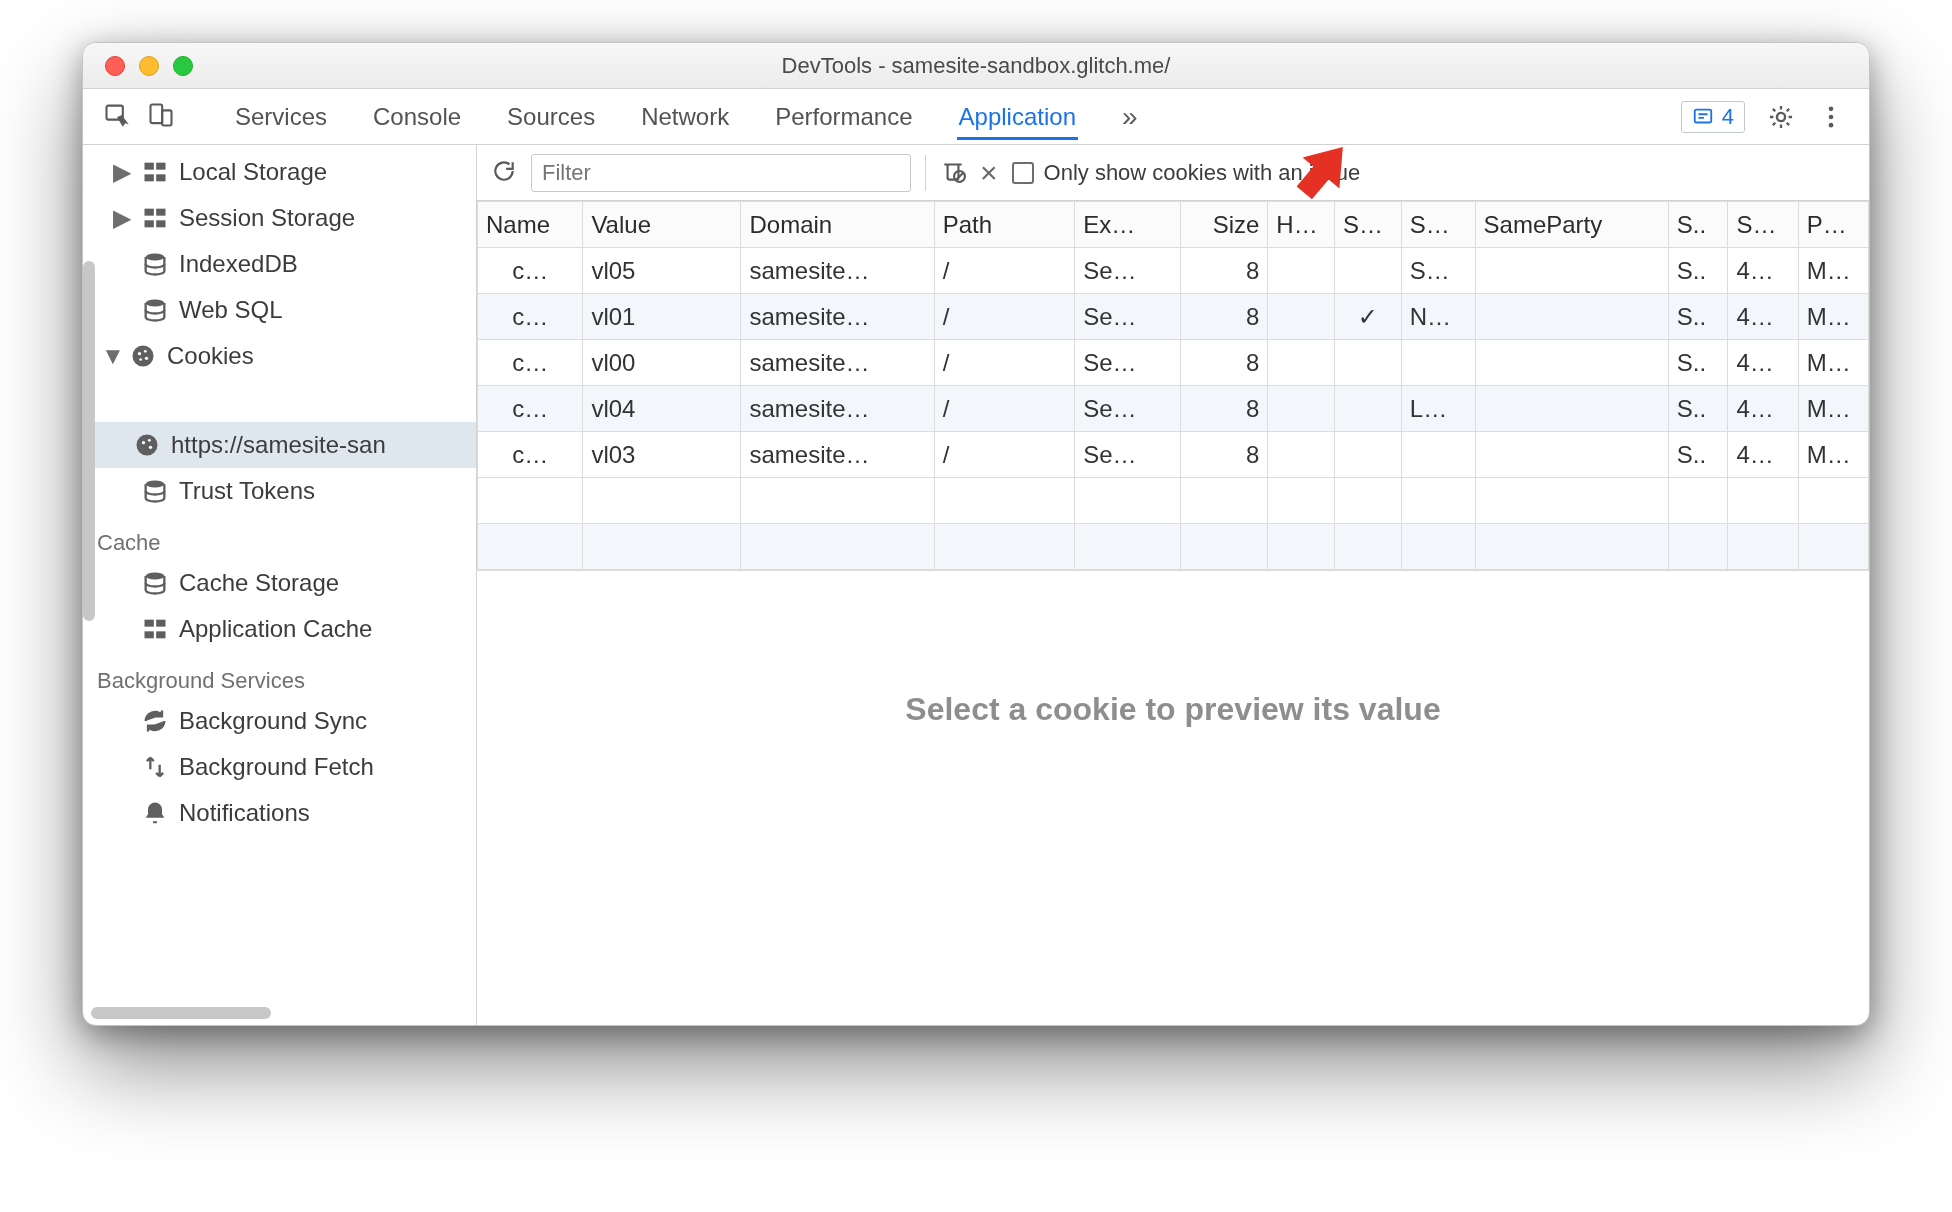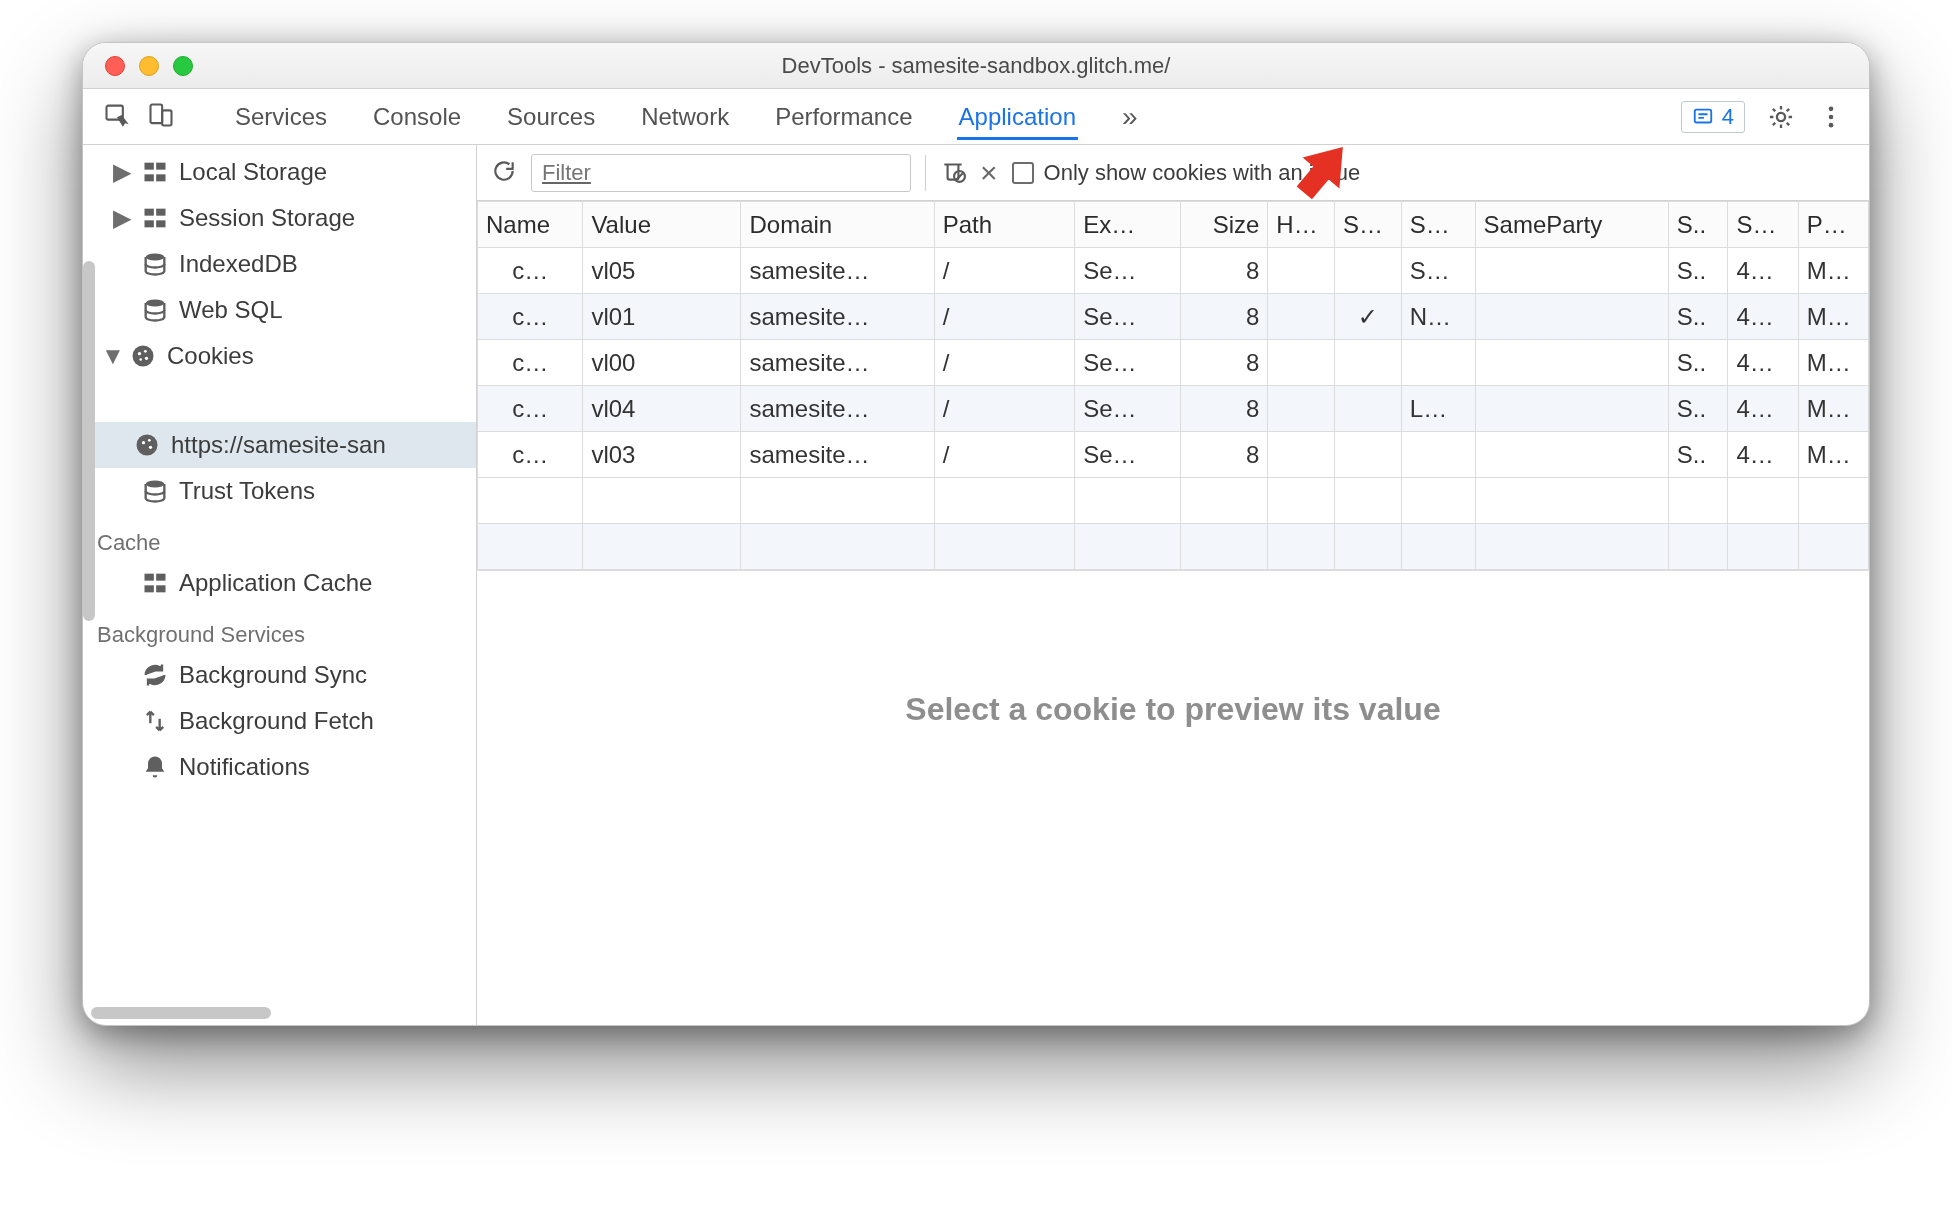--- a/index.html
+++ b/index.html
@@ -9,21 +9,21 @@
     width: 1952px;
     height: 1212px;
     display: flex;
     align-items: flex-start;
     justify-content: center;
   }
   .window {
     position: relative;
     margin-top: 42px;
     width: 1788px;
-    border-radius: 24px;
+    border-radius: 14px;
     background: #ffffff;
     box-shadow: 0 40px 90px rgba(0,0,0,0.45), 0 8px 30px rgba(0,0,0,0.35);
     overflow: hidden;
     border: 1px solid #c4c4c4;
   }
   .titlebar {
     height: 46px;
     background: linear-gradient(#f7f7f7,#ececec);
     border-bottom: 1px solid #d2d2d2;
     display: flex;
@@ -77,21 +77,21 @@
   .sidebar .hscroll { position:absolute; bottom:6px; left:8px; width:180px; height:12px; background:#c7c7c7; border-radius:6px;}
 
   .main { flex:1; display:flex; flex-direction:column; }
 
   .filterbar {
     height:56px; display:flex; align-items:center; padding:0 14px; gap:14px; border-bottom:1px solid #d2d2d2;
   }
   .filterbar svg.ico { width:26px; height:26px; stroke:#5a5a5a; fill:none; stroke-width:2; }
   .filter-input {
     width:380px; height:38px; border:1px solid #c8c8c8; border-radius:3px; padding:2px 10px;
-    font-size:22px; color:#666;text-decoration:underline;
+    font-size:22px; color:#666;
   }
   .sep { width:1px; height:36px; background:#d0d0d0; }
   .clr { font-size:30px; color:#6a6a6a; cursor:pointer; }
   .chk { display:flex; align-items:center; gap:10px; font-size:22px; color:#3c3c3c; }
   .chk .box { width:22px; height:22px; border:2px solid #6d6d6d; border-radius:3px; }
 
   .arrow {
     position:absolute;
     color:#e53124;
   }
@@ -243,20 +243,29 @@
             <span class="caret"></span>
             <span class="tico"><svg viewBox="0 0 24 24">
                 <ellipse cx="12" cy="6" rx="8" ry="3"></ellipse>
                 <path d="M4 6v12c0 1.7 3.6 3 8 3s8-1.3 8-3V6" fill="none" stroke="#5f5f5f" stroke-width="2"></path>
                 <path d="M4 12c0 1.7 3.6 3 8 3s8-1.3 8-3" fill="none" stroke="#5f5f5f" stroke-width="2"></path>
               </svg></span>
             <span>Trust Tokens</span>
           </div>
 
         <div class="section-title">Cache</div>
+        <div class="tree-row ind1">
+            <span class="caret"></span>
+            <span class="tico"><svg viewBox="0 0 24 24">
+                <ellipse cx="12" cy="6" rx="8" ry="3"></ellipse>
+                <path d="M4 6v12c0 1.7 3.6 3 8 3s8-1.3 8-3V6" fill="none" stroke="#5f5f5f" stroke-width="2"></path>
+                <path d="M4 12c0 1.7 3.6 3 8 3s8-1.3 8-3" fill="none" stroke="#5f5f5f" stroke-width="2"></path>
+              </svg></span>
+            <span>Cache Storage</span>
+          </div>
         <div class="tree-row ind1">
             <span class="caret"></span>
             <span class="tico"><svg viewBox="0 0 24 24">
                 <rect x="3" y="4" width="8" height="6"></rect>
                 <rect x="13" y="4" width="8" height="6"></rect>
                 <rect x="3" y="14" width="8" height="6"></rect>
                 <rect x="13" y="14" width="8" height="6"></rect>
               </svg></span>
             <span>Application Cache</span>
           </div>

